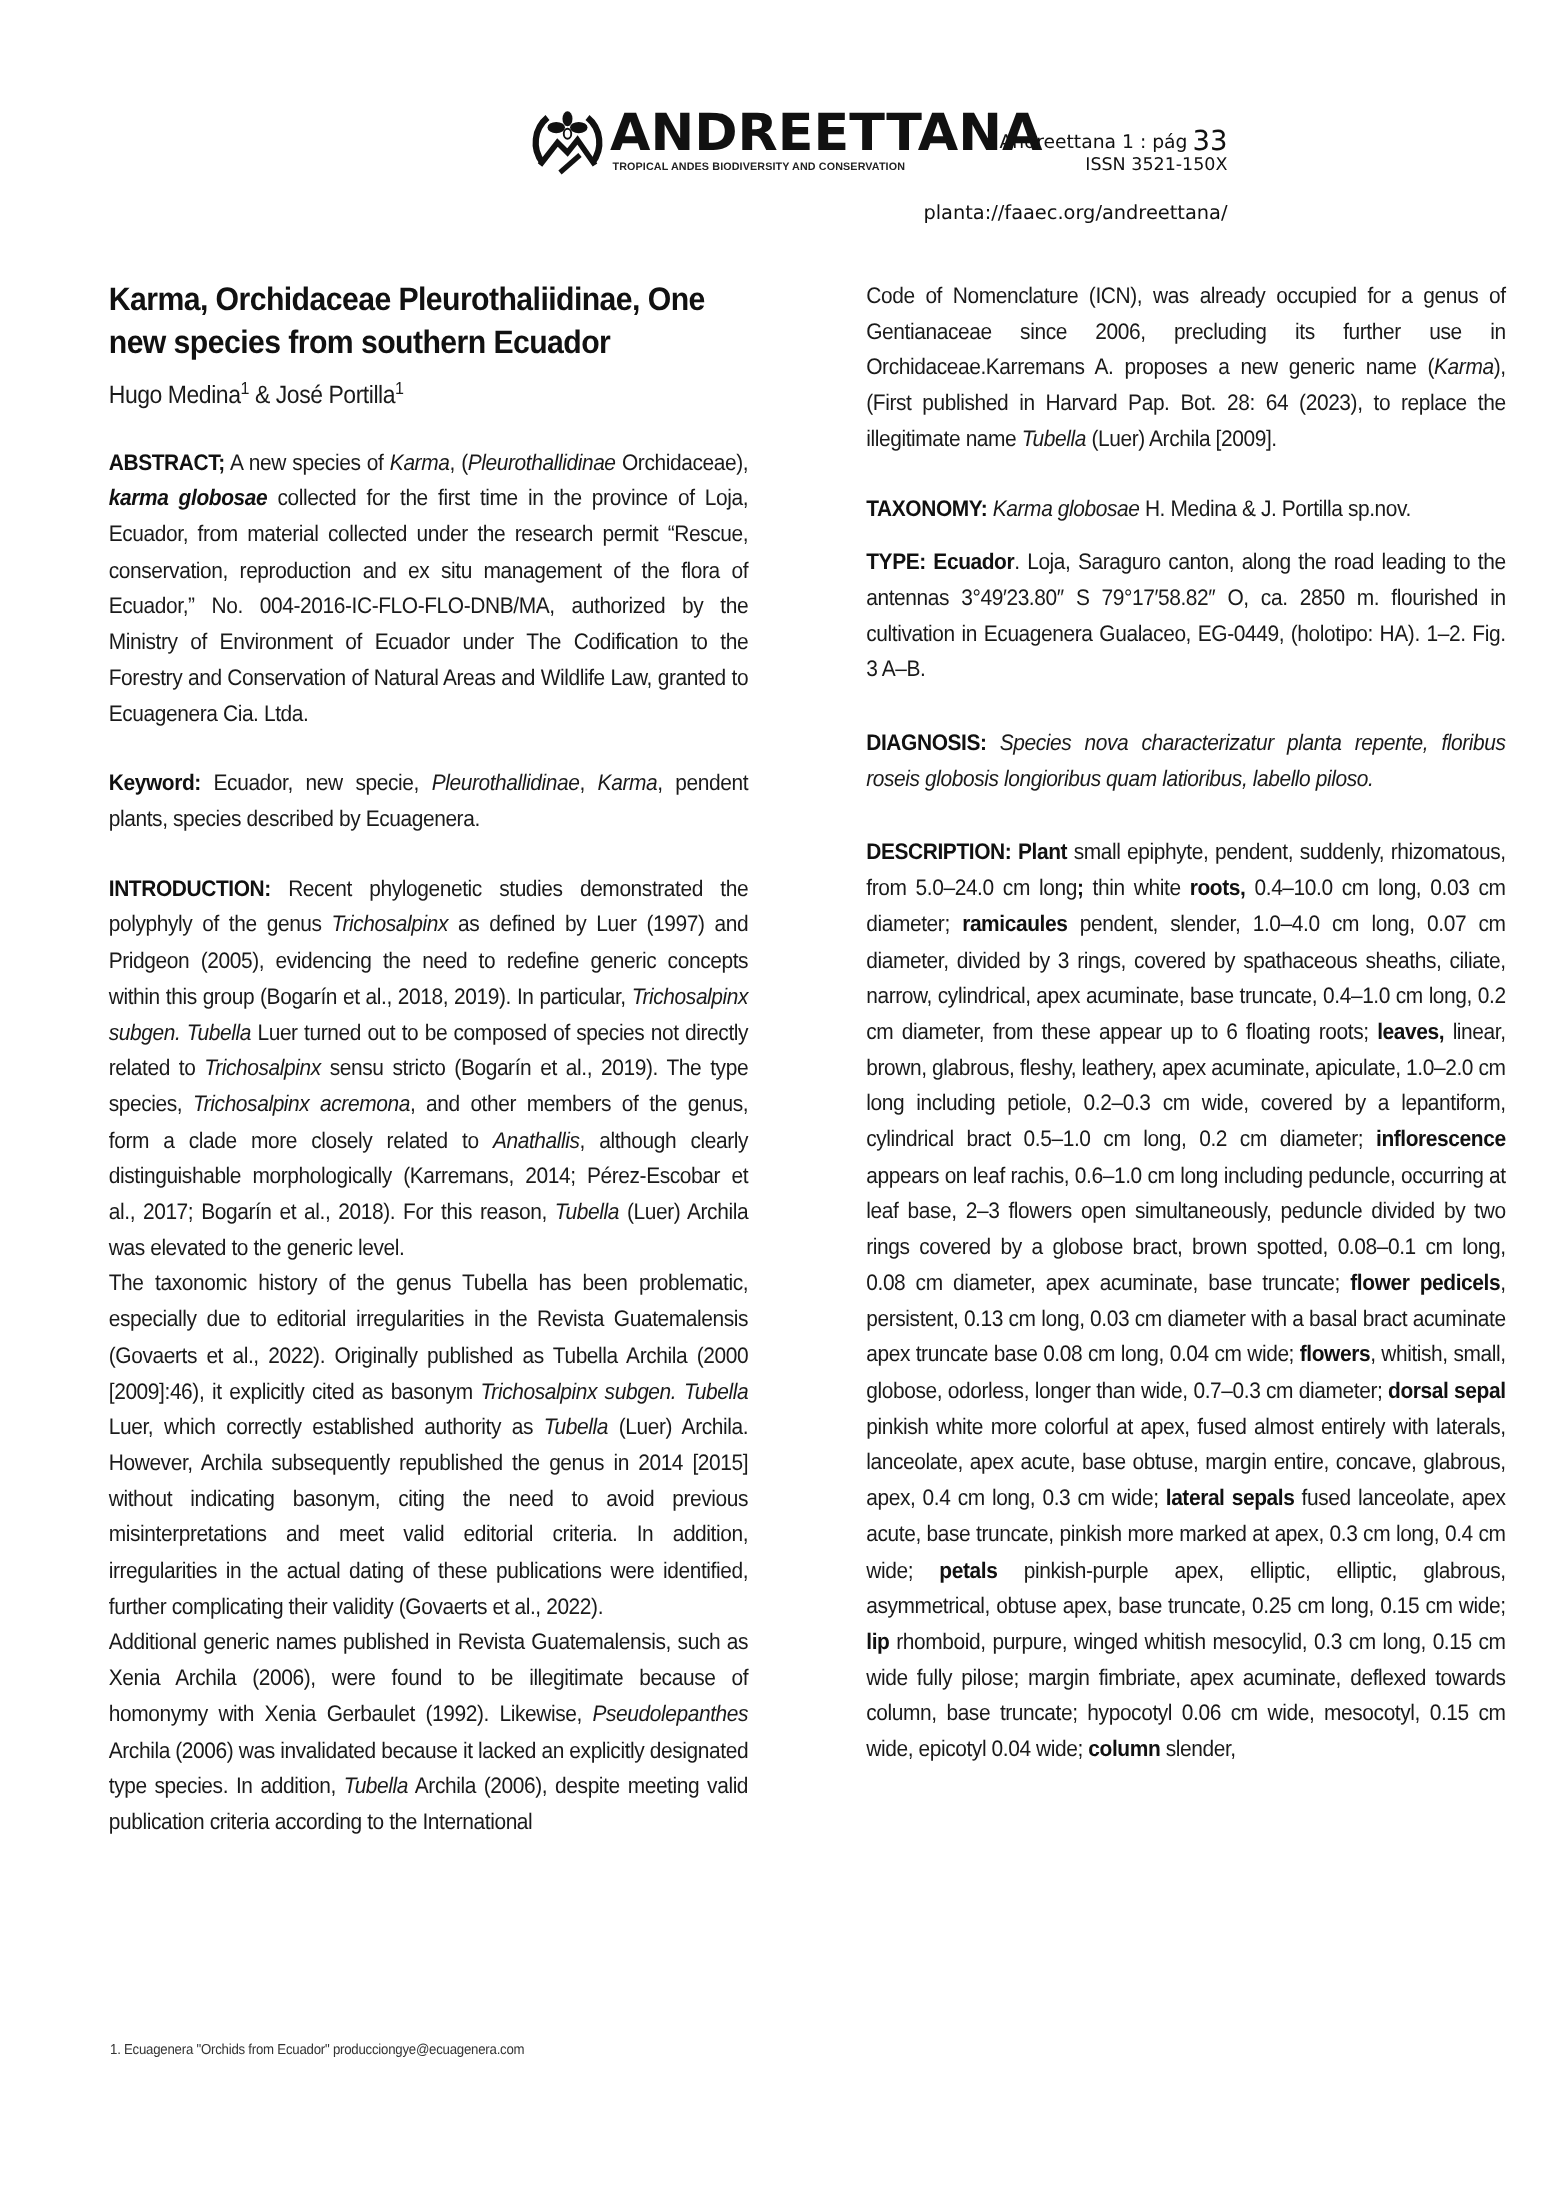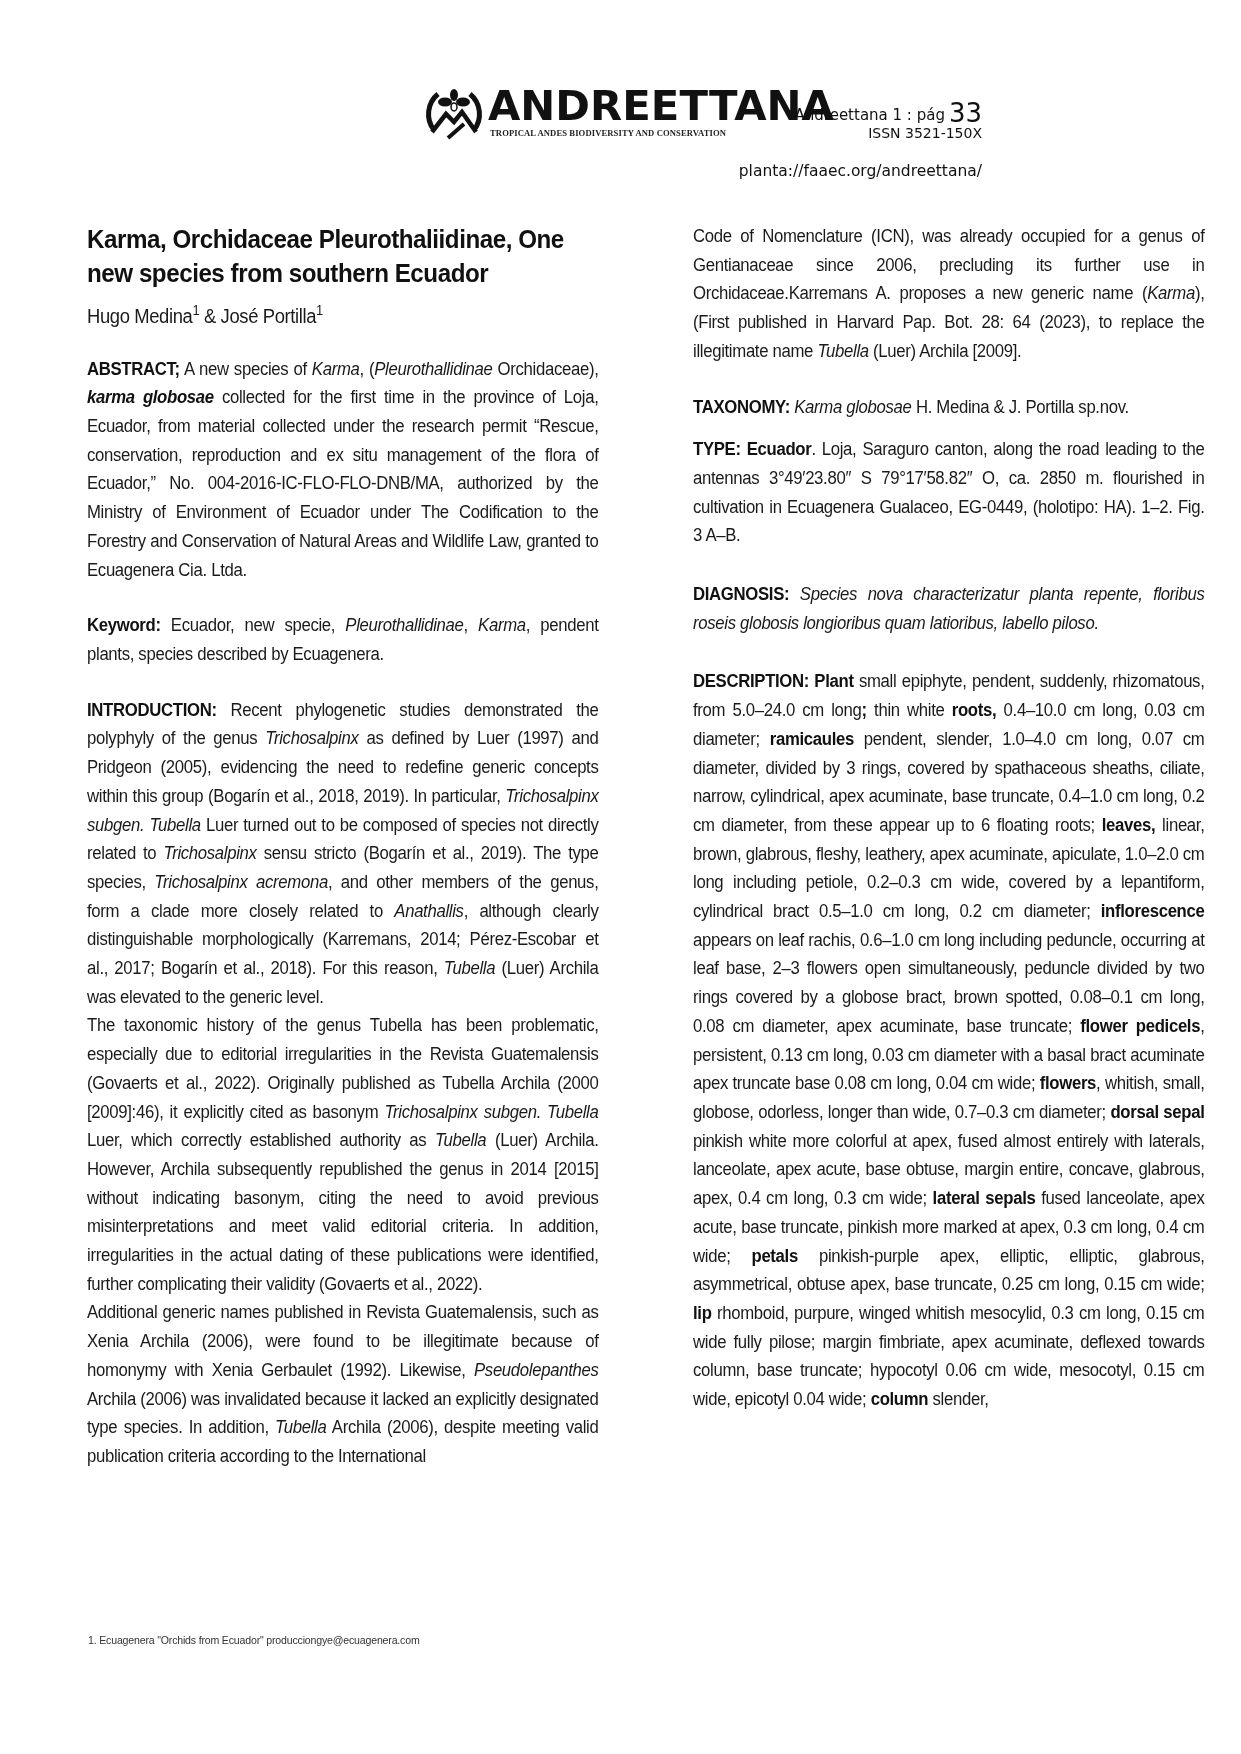--- a/index.html
+++ b/index.html
@@ -11,27 +11,27 @@
   .logo { position: absolute; left: 424px; top: 86px; width: 400px; height: 60px; }
   .logo svg { position: absolute; left: 0; top: 0; }
   .logo-word {
     position: absolute; left: 64px; top: -2px;
     font-family: "DejaVu Sans", sans-serif; font-weight: bold;
     font-size: 41px; letter-spacing: 0px; color: #111; line-height: 44px;
     transform: scaleX(1.02); transform-origin: left;
   }
   .logo-tag {
     position: absolute; left: 66px; top: 42px;
-    font-family: Liberation Serif, serif; font-weight: bold;
+    font-family: Liberation Sans, sans-serif; font-weight: bold;
     font-size: 8.6px; color: #222; letter-spacing: 0.1px; white-space: nowrap;
   }
   .meta { position: absolute; right: 73px; top: 102px; text-align: right;
     font-family: "DejaVu Sans", sans-serif; color: #111; }
   .meta .line1 { font-size: 15px; line-height: 22px; }
-  .meta .pg { font-size: 26px; vertical-align: -2px; margin-left: 4px; }
+  .meta .pg { font-size: 22px; vertical-align: -2px; margin-left: 4px; }
   .meta .line2 { font-size: 14px; line-height: 14px; }
   .meta .line3 { font-size: 15.5px; margin-top: 22px; }
 
   .col { position: absolute; top: 222px; width: 512px; }
   .col.left { left: 87px; }
   .col.right { left: 693px; }
   .col p {
     margin: 0; font-family: "Liberation Sans", sans-serif;
     font-size: 18px; line-height: 28.7px; text-align: justify;
     letter-spacing: -0.35px; word-spacing: 0px;

